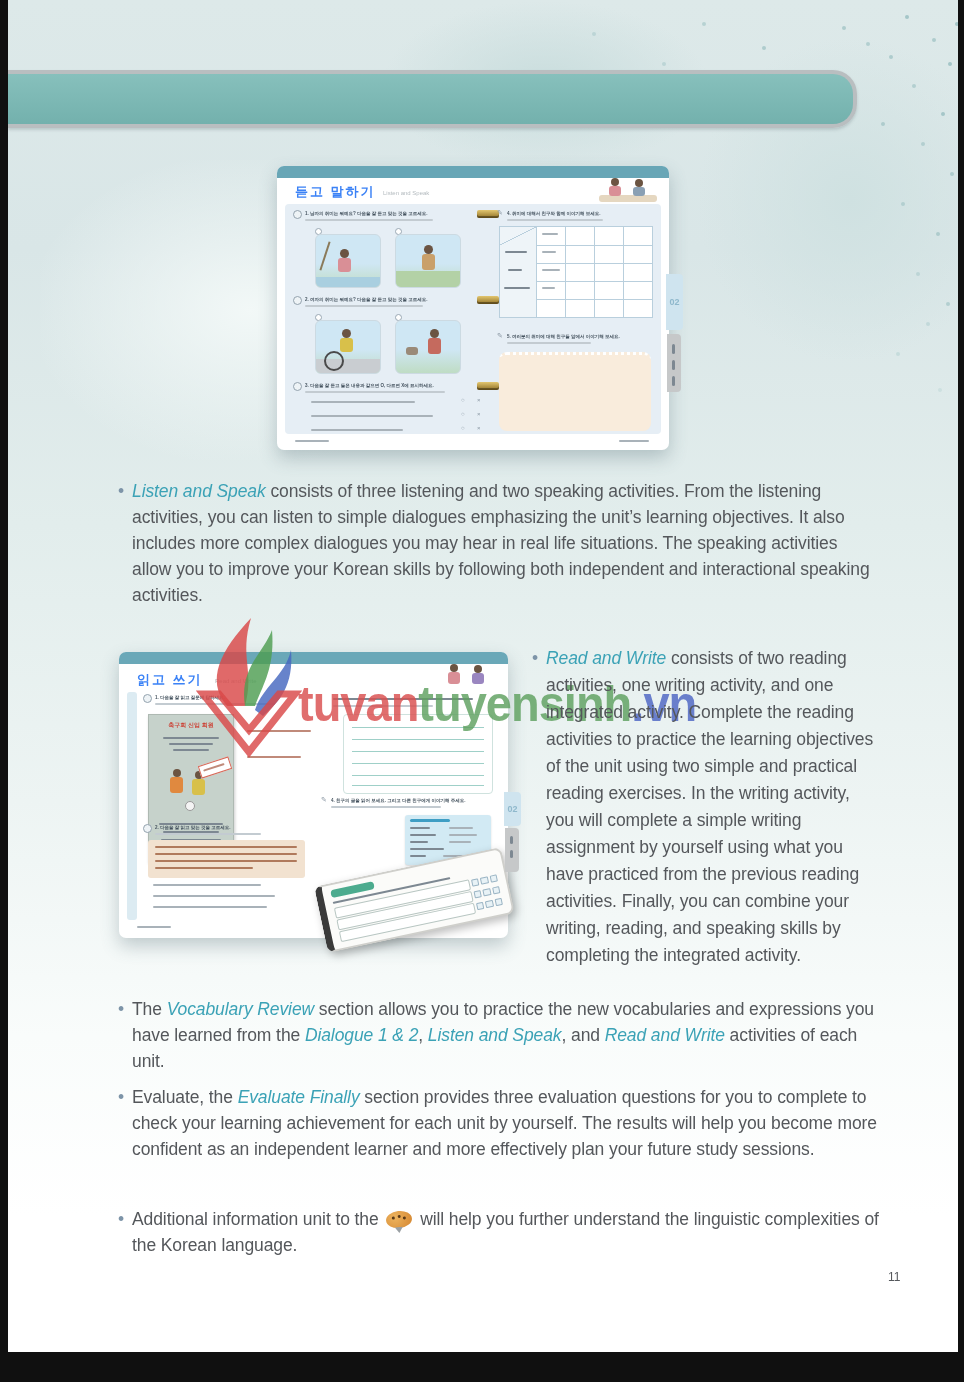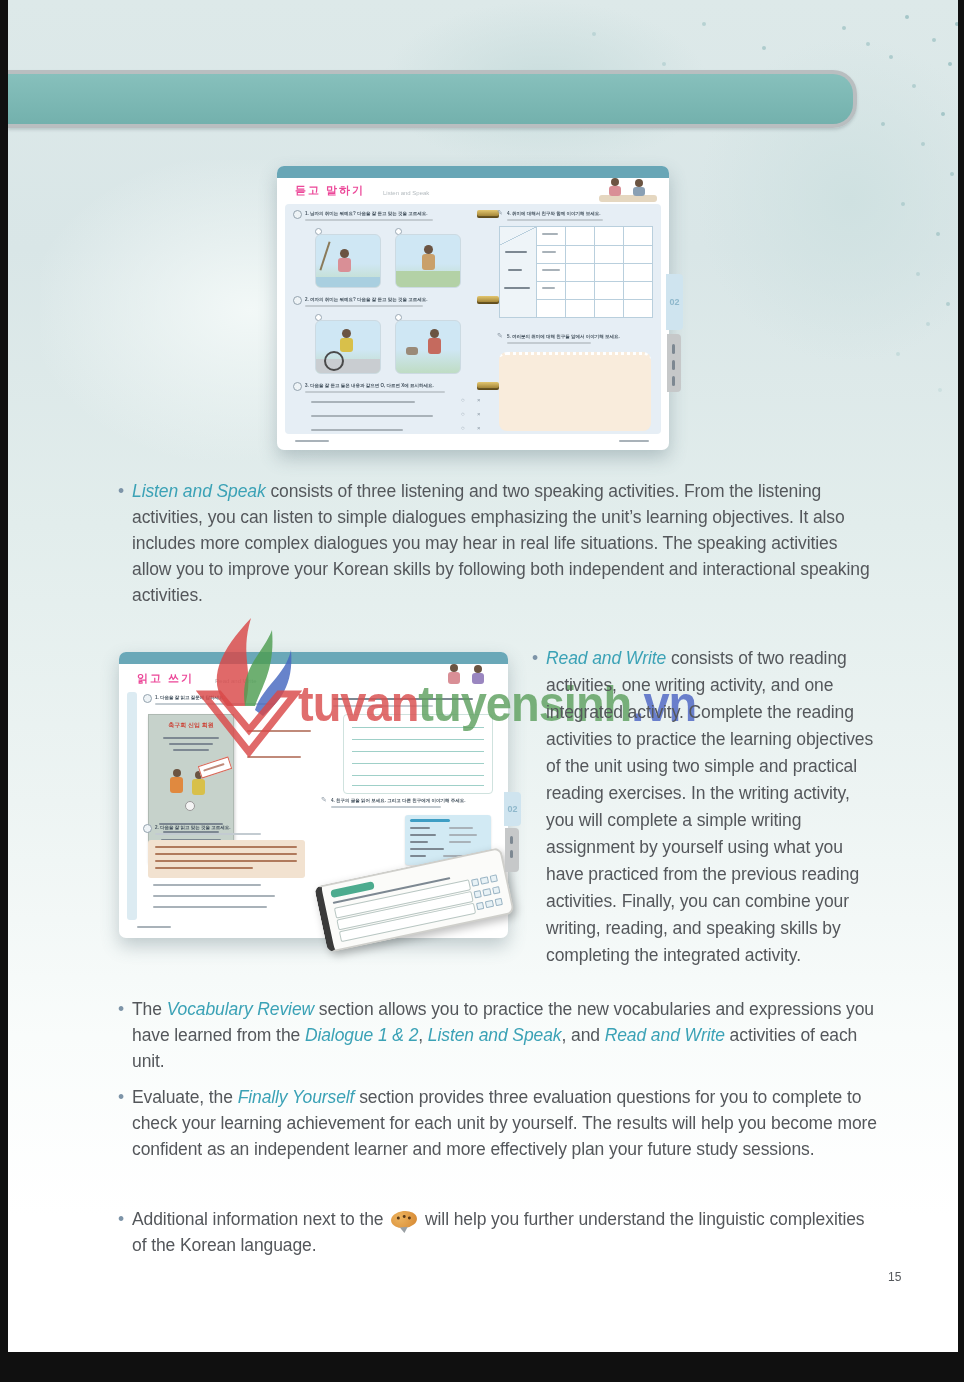--- a/index.html
+++ b/index.html
@@ -23,21 +23,21 @@
       822px 92px 0 0 #b7d2d3,842px 26px 0 0 #aecccd,955px 22px 0 0 #a5c6c8,
       926px 322px 0 0 #c2d9da,896px 352px 0 0 #c6dcdc,938px 388px 0 0 #cde0e0;}
   
   .edge{background:#101010;}
   
   .tealbar{left:8px;top:70px;width:845px;height:50px;background:linear-gradient(180deg,#87c0bc,#73b1ad);
     border:4px solid #b9bec0;border-left:none;border-radius:0 24px 24px 0;box-shadow:0 2px 3px rgba(90,110,115,.25);}
   
   .card{background:#ffffff;border-radius:7px;box-shadow:0 8px 18px rgba(70,95,105,.30);}
   .band{left:0;top:0;right:0;height:12px;border-radius:7px 7px 0 0;}
-  .ktitle{font-size:11px;color:#ec4899;letter-spacing:2px;font-weight:bold;}
+  .ktitle{font-size:13px;color:#3b82f6;letter-spacing:2px;font-weight:bold;}
   .ksub{font-size:6px;color:#b4bbbf;}
   .tline{position:absolute;height:3px;background:#a9b2b9;border-radius:2px;}
   .tline.dark{background:#7d8892;}
   .tline.red{background:#c08a7a;}
   .tline.brown{background:#b07a5c;}
   .qtext{position:absolute;font-size:4.5px;font-weight:bold;color:#44525e;white-space:nowrap;overflow:hidden;}
   .engbar{position:absolute;height:2px;background:#c3cbd1;border-radius:1px;}
   .qicon{position:absolute;width:7px;height:7px;border:1px solid #93a2ae;border-radius:50%;background:#eef3f6;}
   .pencil{position:absolute;font-size:7px;color:#8a97a3;line-height:7px;}
   .badge{position:absolute;width:22px;height:8px;border-radius:2px;background:linear-gradient(180deg,#e3c66f,#8f7026);box-shadow:inset 0 -2px 0 rgba(0,0,0,.35);}
@@ -325,26 +325,26 @@
 
   <div class="para" style="left:546px;top:645px;width:336px;line-height:27px;">
     <span class="bullet">•</span><span class="accent">Read and Write</span><span> consists of two reading activities, one writing activity, and one integrated activity. Complete the reading activities to practice the learning objectives of the unit using two simple and practical reading exercises. In the writing activity, you will complete a simple writing assignment by yourself using what you have practiced from the previous reading activities. Finally, you can combine your writing, reading, and speaking skills by completing the integrated activity.</span>
   </div>
 
   <div class="para" style="left:132px;top:996px;width:748px;">
     <span class="bullet">•</span><span>The </span><span class="accent">Vocabulary Review</span><span> section allows you to practice the new vocabularies and expressions you have learned from the </span><span class="accent">Dialogue 1 &amp; 2</span><span>, </span><span class="accent">Listen and Speak</span><span>, and </span><span class="accent">Read and Write</span><span> activities of each unit.</span>
   </div>
 
   <div class="para" style="left:132px;top:1084px;width:748px;">
-    <span class="bullet">•</span><span>Evaluate, the </span><span class="accent">Finally Yourself</span><span> section provides three evaluation questions for you to complete to check your learning achievement for each unit by yourself. The results will help you become more confident as an independent learner and more effectively plan your future study sessions.</span>
+    <span class="bullet">•</span><span>Evaluate, the </span><span class="accent">Evaluate Finally</span><span> section provides three evaluation questions for you to complete to check your learning achievement for each unit by yourself. The results will help you become more confident as an independent learner and more effectively plan your future study sessions.</span>
   </div>
 
   <div class="para" style="left:132px;top:1206px;width:748px;">
-    <span class="bullet">•</span><span>Additional information next to the </span><span class="bubble"><i></i><u></u></span><span> will help you further understand the linguistic complexities of the Korean language.</span>
-  </div>
-
-  <div class="pageno">15</div>
+    <span class="bullet">•</span><span>Additional information unit to the </span><span class="bubble"><i></i><u></u></span><span> will help you further understand the linguistic complexities of the Korean language.</span>
+  </div>
+
+  <div class="pageno">11</div>
 
   <div class="abs edge" style="left:0;top:0;width:8px;height:1382px;"></div>
   <div class="abs edge" style="left:958px;top:0;width:6px;height:1382px;"></div>
   <div class="abs edge" style="left:0;top:1352px;width:964px;height:30px;"></div>
 
 </div>
 
 </body></html>

